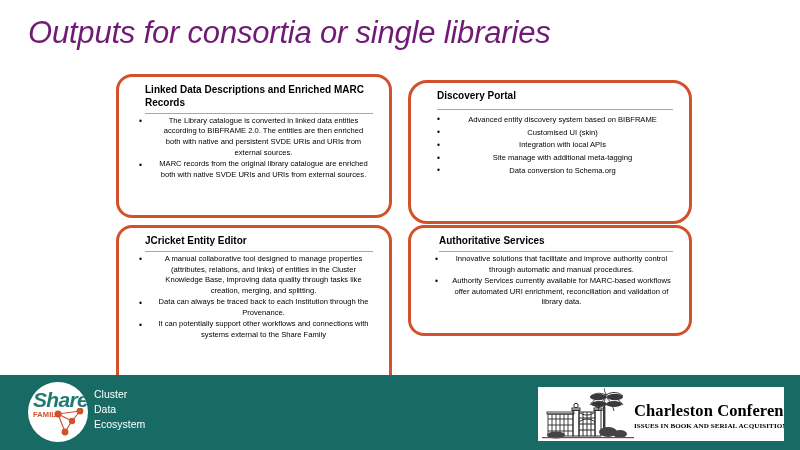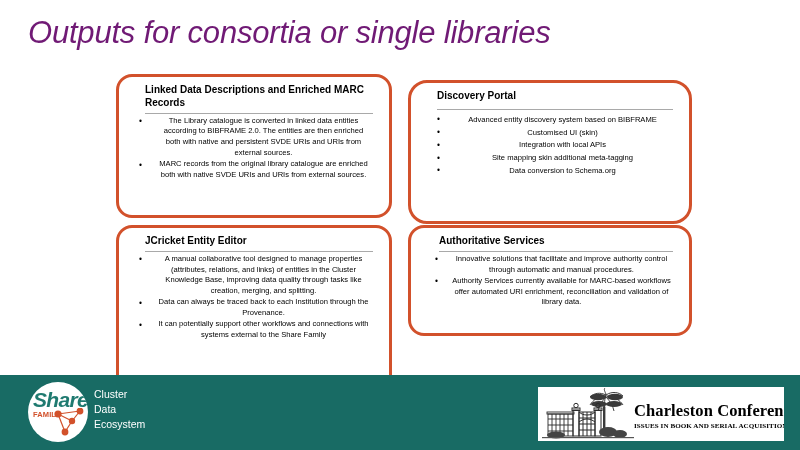--- a/index.html
+++ b/index.html
@@ -235,21 +235,21 @@
   </div>
 
   <div class="card" id="card-2">
     <div class="card-inner">
       <div class="card-heading">Discovery Portal</div>
       <div class="card-rule"></div>
       <ul class="bullets">
         <li>Advanced entity discovery system based on BIBFRAME</li>
         <li>Customised UI (skin)</li>
         <li>Integration with local APIs</li>
-        <li>Site mapping skin additional meta-tagging</li>
+        <li>Site manage with additional meta-tagging</li>
         <li>Data conversion to Schema.org</li>
       </ul>
     </div>
   </div>
 
   <div class="card" id="card-3">
     <div class="card-inner">
       <div class="card-heading">JCricket Entity Editor</div>
       <div class="card-rule"></div>
       <ul class="bullets">

